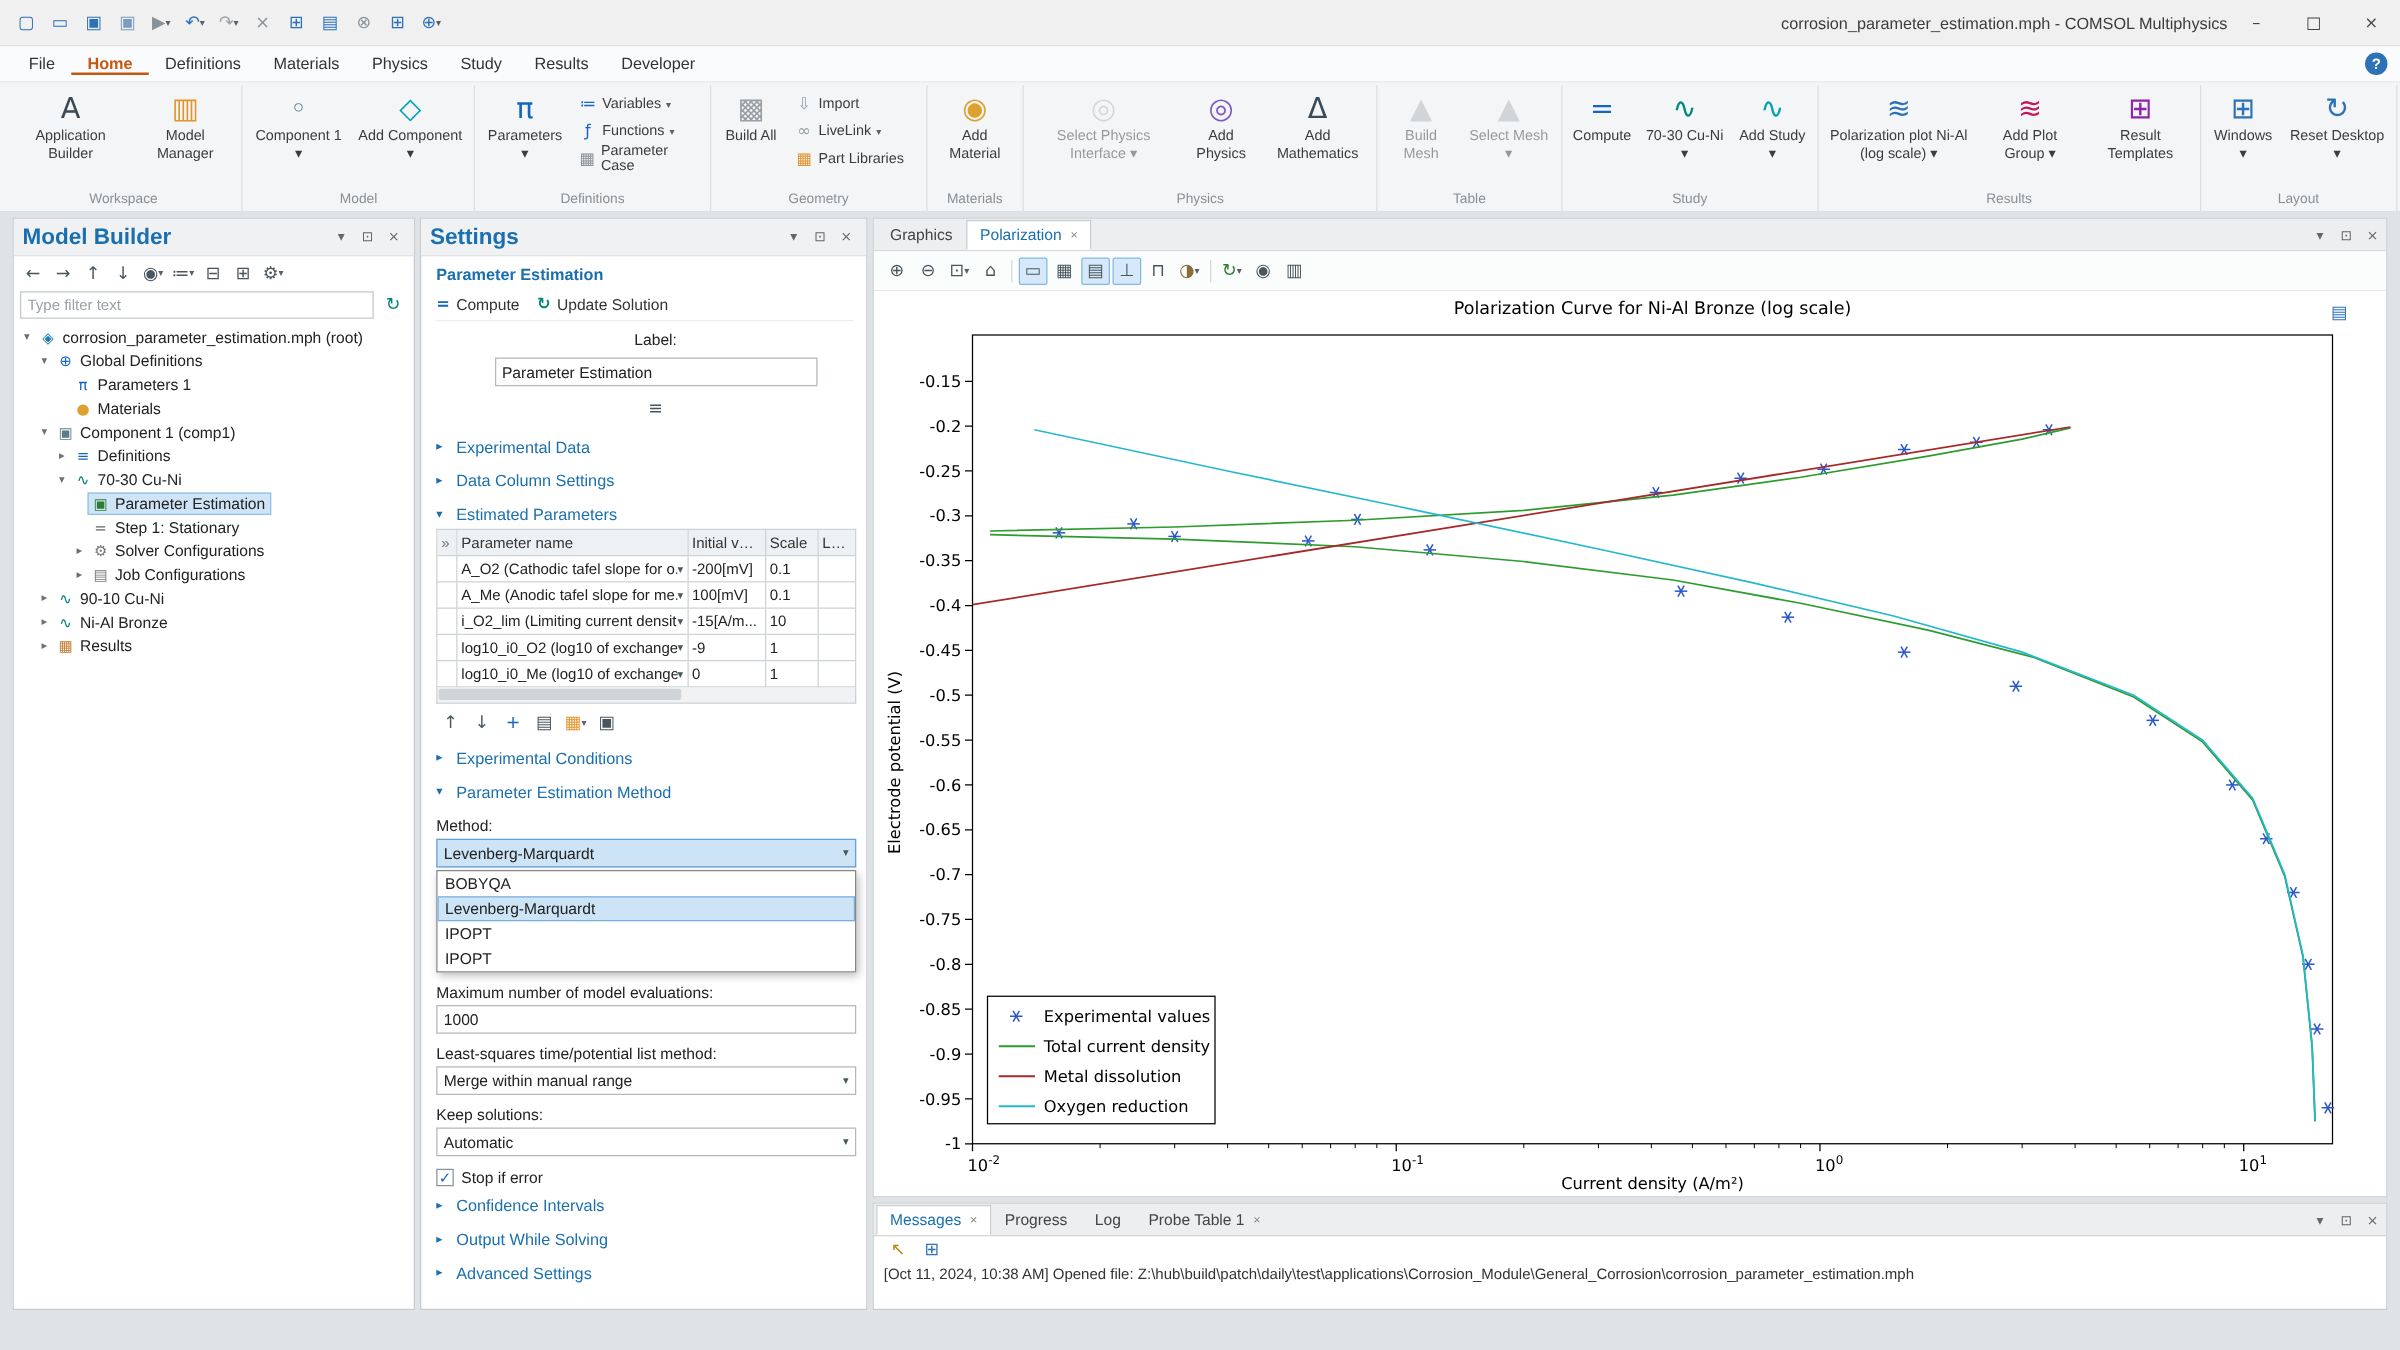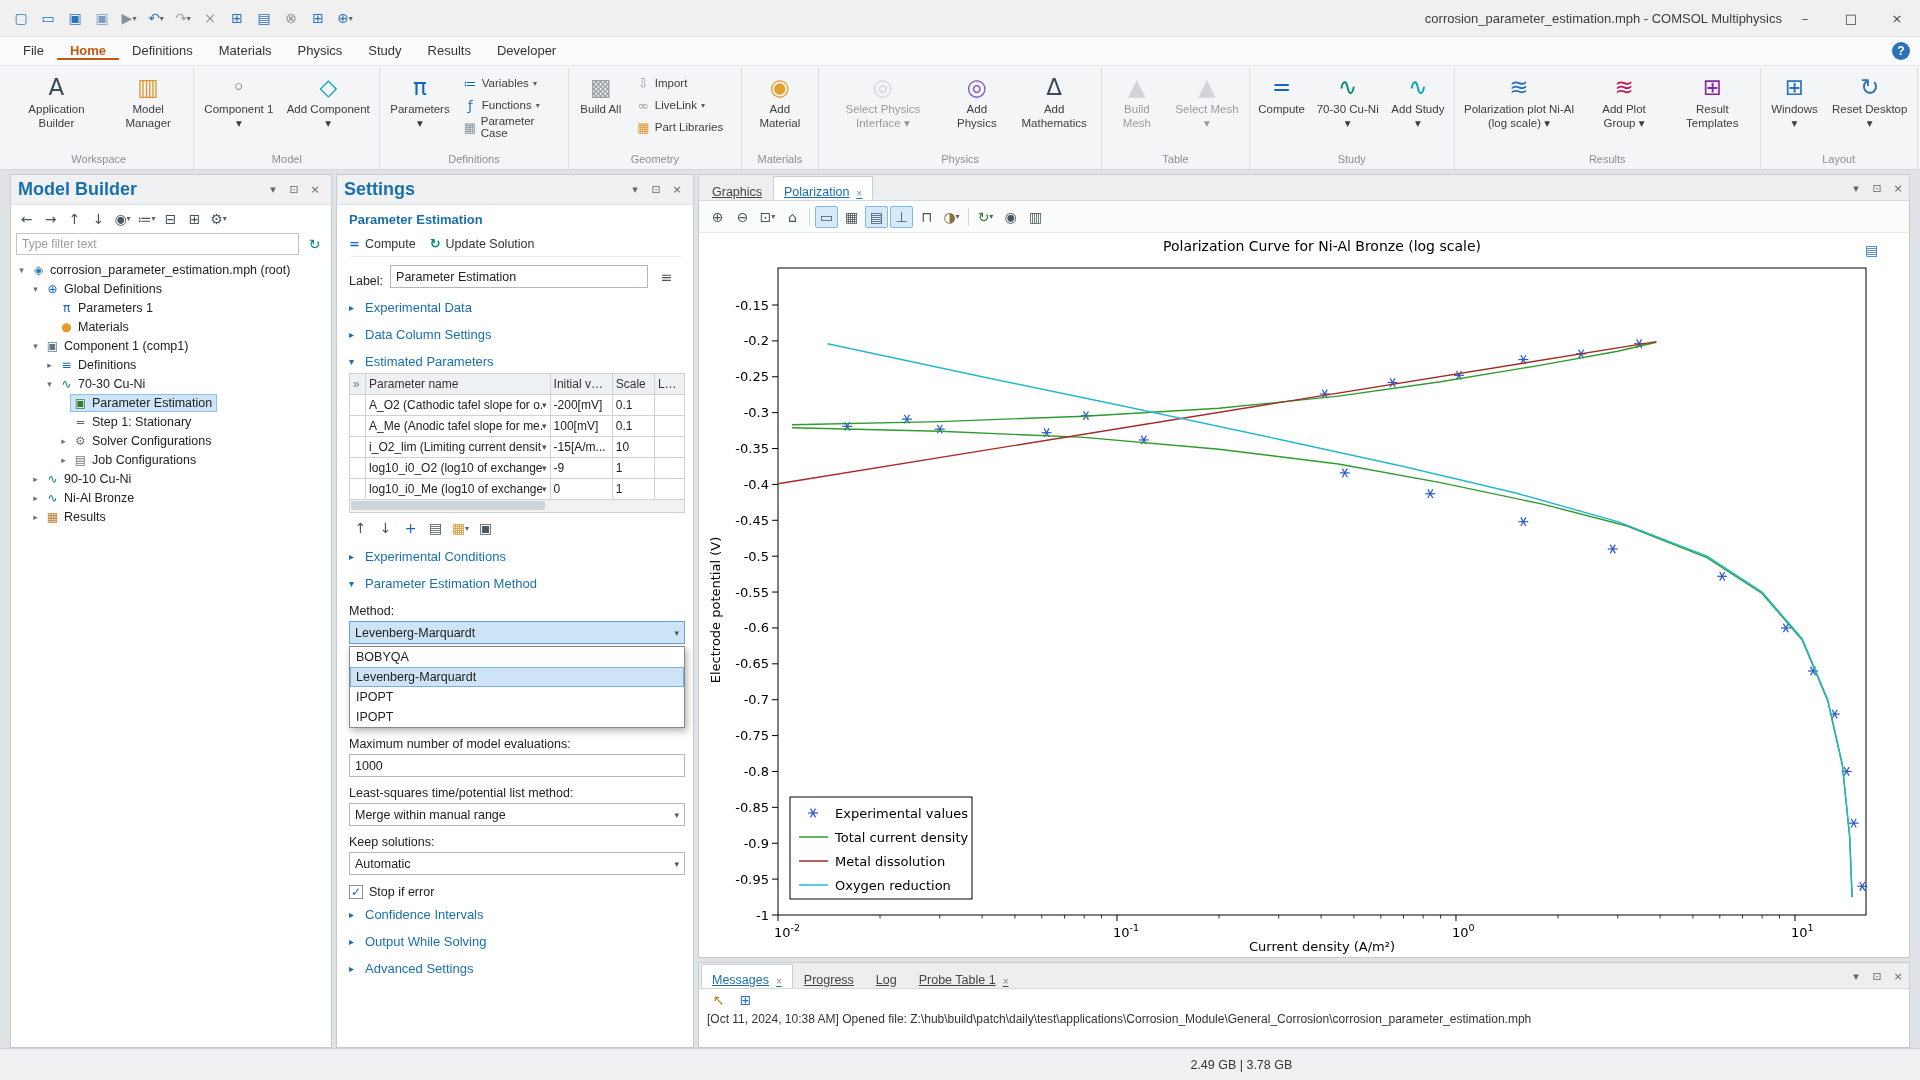--- a/index.html
+++ b/index.html
@@ -60,21 +60,21 @@
   .tree-row.selected .rowbox { background:#cfe5f7; border-color:#8fc0e8; }
   .t-ic { width:15px; font-size:12px; text-align:center; }
 
   
   .settings { width:358px; flex:0 0 358px; }
   .settings-body { flex:1; padding:2px 10px 0 12px; overflow:hidden; position:relative; }
   .sub-title { color:#1a6fae; font-weight:bold; font-size:13px; padding:5px 0 4px 0; }
   .s-toolbar { display:flex; align-items:center; gap:14px; height:26px; border-bottom:1px solid #eceef0; }
   .s-tool-btn { display:flex; align-items:center; gap:5px; font-size:12.5px; color:#333; }
   .s-tool-btn .s-ic { font-size:13px; font-weight:bold; }
-  .label-row { display:flex; align-items:flex-end; gap:7px; margin:8px 0 4px 0; }
+  .label-row { display:flex; align-items:center; gap:7px; margin:8px 0 4px 17px;flex-direction:column; }
   .text-input { border:1px solid #b2b8be; height:23px; font-size:12.5px; padding:0 5px; background:#fff; font-family:inherit; color:#222; }
   .sec-hdr { display:flex; align-items:center; gap:5px; color:#1a6fae; font-size:13px; padding:8px 0 4px 0; }
   .sec-chev { font-size:10px; width:11px; }
   .ptable { border-collapse:collapse; table-layout:fixed; width:336px; font-size:12px; }
   .ptable th, .ptable td { border:1px solid #cdd2d6; height:21px; padding:0 3px; text-align:left; font-weight:normal; white-space:nowrap; overflow:hidden; text-overflow:ellipsis; }
   .ptable th { background:#eef1f3; color:#333; }
   .cell-combo { display:flex; align-items:center; justify-content:space-between; }
   .cell-combo .cc-t { overflow:hidden; white-space:nowrap; }
   .hscroll { width:336px; height:13px; background:#f1f2f3; border:1px solid #cdd2d6; border-top:none; position:relative; }
   .hthumb { position:absolute; left:1px; top:1px; height:9px; width:58%; background:#cfd4d8; border-radius:2px; }
@@ -89,21 +89,21 @@
   .dd-item.hl { background:#cde3f6; border-color:#7ab0e0; }
   .dd-spacer { height:84px; }
   .cb-row { display:flex; align-items:center; gap:6px; margin-top:10px; }
   .cb { width:14px; height:14px; border:1px solid #8a9299; background:#fff; color:#1565c0; font-size:12px; line-height:12px; text-align:center; font-weight:bold; }
 
   
   .right-col { flex:1; display:flex; flex-direction:column; gap:4px; min-width:0; }
   .graphics { flex:1; }
   .messages { flex:0 0 86px; }
   .tabs-row { height:26px; flex:0 0 26px; display:flex; align-items:flex-end; background:#eceef0; border-bottom:1px solid #d5d8db; padding:0 2px; }
-  .tab { display:flex; align-items:flex-end; gap:7px; height:24px; padding:0 10px; font-size:12.5px; color:#444; background:transparent; border:1px solid transparent;text-decoration:underline; }
+  .tab { display:flex; align-items:center; gap:7px; height:24px; padding:0 10px; font-size:12.5px; color:#444; background:transparent; border:1px solid transparent; }
   .tab.active { background:#fff; border-color:#c9cdd1; border-bottom-color:#fff; color:#1a6fae; }
   .tab-x { font-size:10px; color:#888; }
   .tabs-row .hdr-ctl { margin-left:auto; margin-bottom:3px; }
   .g-toolbar { height:32px; flex:0 0 32px; display:flex; align-items:center; gap:2px; padding:0 7px; background:#fbfcfc; border-bottom:1px solid #e7e9eb; }
   .plot-area { flex:1; position:relative; background:#fff; overflow:hidden; }
   .plot-props { position:absolute; top:6px; right:26px; font-size:14px; }
   .msg-toolbar { height:22px; display:flex; align-items:center; gap:4px; padding:0 8px; }
   .msg-text { padding:1px 8px; font-size:12px; color:#333; white-space:nowrap; overflow:hidden; }
 
   
@@ -967,17 +967,14 @@
             <span class="tbtn">
               <span class="icon" style="color: rgb(45, 114, 184);">⊞</span>
             </span>
           </div>
         <div class="msg-text">[Oct 11, 2024, 10:38 AM] Opened file: Z:\hub\build\patch\daily\test\applications\Corrosion_Module\General_Corrosion\corrosion_parameter_estimation.mph</div>
       </div>
     </div>
 
   </div>
 
-  <div class="statusbar">
-    <span class="mem">2.49 GB | 3.78 GB</span>
-  </div>
 
 </div>
 
 </body></html>

